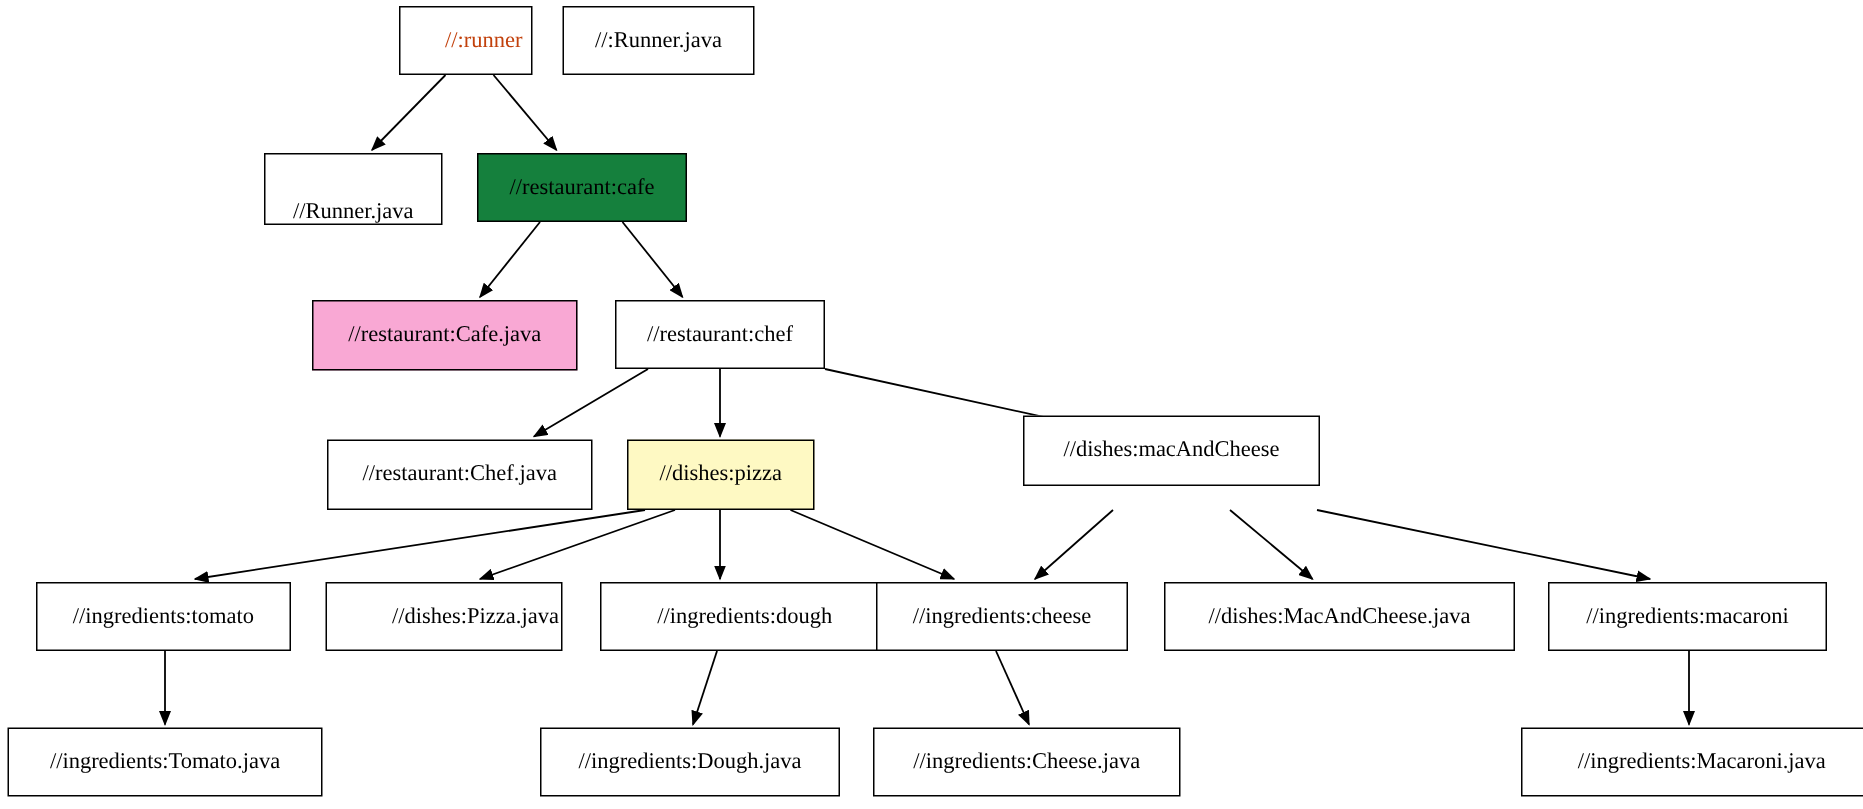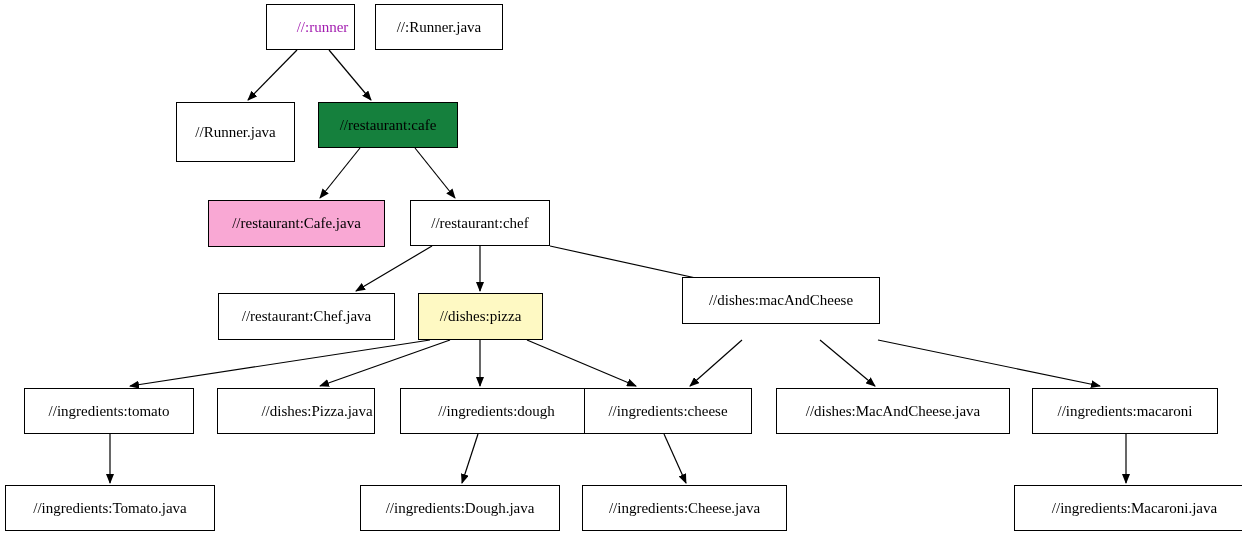--- a/index.html
+++ b/index.html
@@ -77,26 +77,26 @@
         <line x1="878" y1="340" x2="1100" y2="386" stroke="#000000" stroke-width="1.2" marker-end="url(#arrowhead)"></line>
         <line x1="110" y1="434" x2="110" y2="483" stroke="#000000" stroke-width="1.2" marker-end="url(#arrowhead)"></line>
         <line x1="478" y1="434" x2="462" y2="483" stroke="#000000" stroke-width="1.2" marker-end="url(#arrowhead)"></line>
         <line x1="664" y1="434" x2="686" y2="483" stroke="#000000" stroke-width="1.2" marker-end="url(#arrowhead)"></line>
         <line x1="1126" y1="434" x2="1126" y2="483" stroke="#000000" stroke-width="1.2" marker-end="url(#arrowhead)"></line>
       </g>
   </svg>
 
   <div id="node-layer">
       <div class="graph-node" style="left: 266px; top: 4px; width: 89px; height: 46px; border-color: rgb(0, 0, 0); background: rgb(255, 255, 255);">
-        <span class="node-label" style="color: #a21caf; margin-left: 24px;">//:runner</span>
+        <span class="node-label" style="color: #c2410c; margin-left: 24px;">//:runner</span>
       </div>
       <div class="graph-node" style="left: 375px; top: 4px; width: 128px; height: 46px; border-color: rgb(0, 0, 0); background: rgb(255, 255, 255);">
         <span class="node-label" style="color: rgb(0, 0, 0);">//:Runner.java</span>
       </div>
-      <div class="graph-node" style="left: 176px; top: 102px; width: 119px; height: 60px; border-color: rgb(0, 0, 0); background: rgb(255, 255, 255);">
+      <div class="graph-node" style="left: 176px; top: 102px; width: 119px; height: 48px; border-color: rgb(0, 0, 0); background: rgb(255, 255, 255); align-items: flex-end;">
         <span class="node-label" style="color: rgb(0, 0, 0);">//Runner.java</span>
       </div>
       <div class="graph-node" style="left: 318px; top: 102px; width: 140px; height: 46px; border-color: rgb(0, 0, 0); background: #15803d;">
         <span class="node-label" style="color: rgb(0, 0, 0);">//restaurant:cafe</span>
       </div>
       <div class="graph-node" style="left: 208px; top: 200px; width: 177px; height: 47px; border-color: rgb(0, 0, 0); background: #f9a8d4;">
         <span class="node-label" style="color: rgb(0, 0, 0);">//restaurant:Cafe.java</span>
       </div>
       <div class="graph-node" style="left: 218px; top: 293px; width: 177px; height: 47px; border-color: rgb(0, 0, 0); background: rgb(255, 255, 255);">
         <span class="node-label" style="color: rgb(0, 0, 0);">//restaurant:Chef.java</span>

